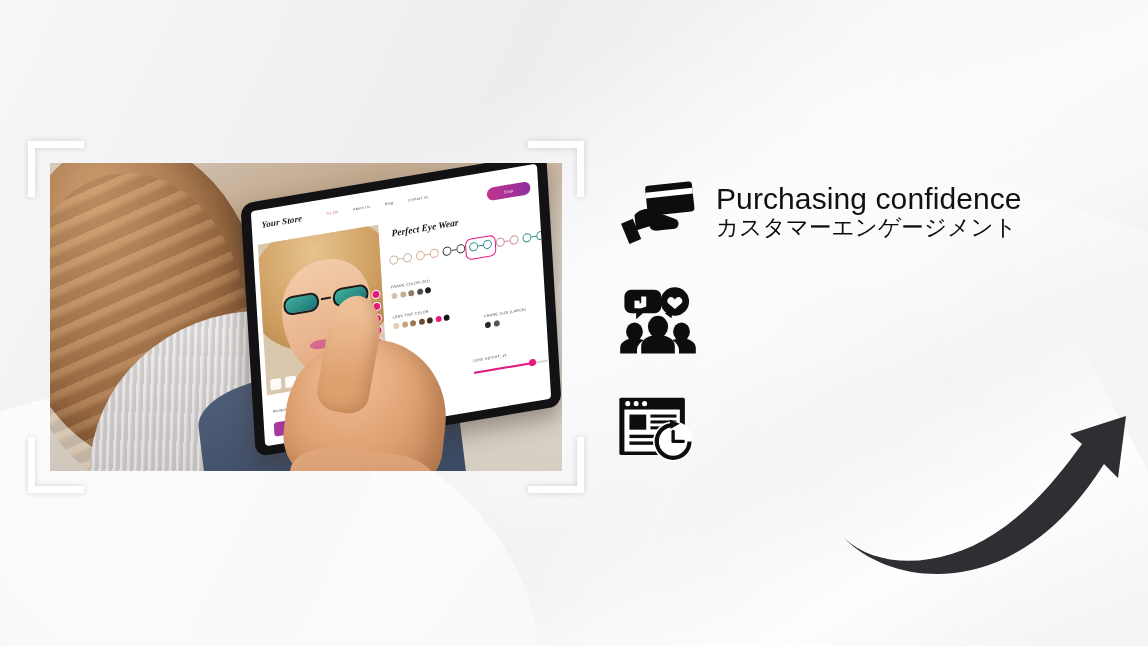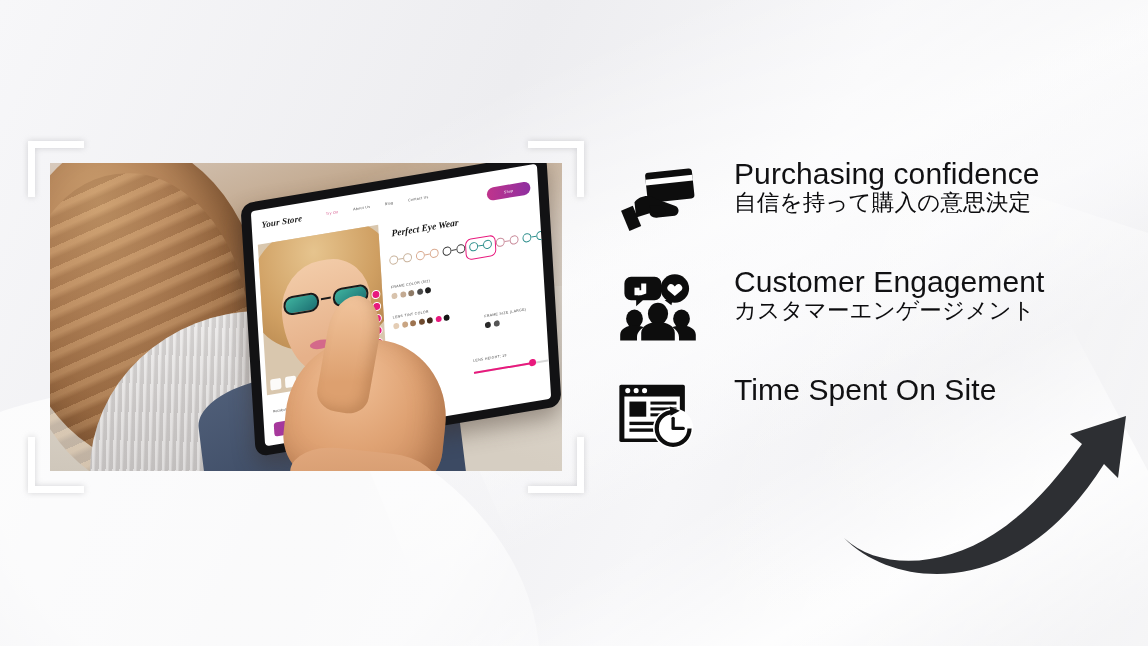--- a/index.html
+++ b/index.html
@@ -355,22 +355,22 @@
 
   
   #benefits {
     position: absolute;
     left: 612px; top: 158px;
     width: 512px;
   }
   .benefit {
     position: relative;
     display: flex;
-    align-items: flex-start;
-    gap: 30px;
+    align-items: center;
+    gap: 12px;
     height: 108px;
   }
   .benefit-icon {
     flex: none;
     width: 92px; height: 82px;
     display: flex; align-items: center; justify-content: center;
     color: #0d0d0d;
   }
   .benefit-text { flex: 1 1 auto; }
   .benefit-en {
@@ -572,44 +572,40 @@
           <rect x="36" y="6" width="56" height="36" rx="4" transform="rotate(-6 64 24)"></rect>
           <rect x="36" y="14" width="56" height="7" fill="#ffffff" transform="rotate(-6 64 24)"></rect>
           <path d="M6 54 L20 48 L30 72 L16 78 Z"></path>
           <path d="M22 44 C28 36 40 34 48 40 L70 48 C76 50 76 58 70 60
                    L50 62 C44 63 40 60 40 57 L24 62 Z"></path>
           <path d="M40 48 C46 46 54 48 58 52 C61 55 58 59 54 58 L42 55 Z"></path>
         </svg>
       </div>
       <div class="benefit-text">
         <div class="benefit-en">Purchasing confidence</div>
-        <div class="benefit-ja">自信を持って購入の意思決定</div>
+        <div class="benefit-ja">カスタマーエンゲージメント</div>
       </div>
     </div>
 
     <div class="benefit">
       <div class="benefit-icon">
         <svg viewBox="0 0 100 80" width="84" height="68" fill="currentColor" aria-hidden="true">
           <path d="M18 4 h28 a8 8 0 0 1 8 8 v12 a8 8 0 0 1 -8 8 h-14 l-8 7 v-7 h-6 a8 8 0 0 1 -8 -8 v-12 a8 8 0 0 1 8 -8 z"></path>
           <path d="M30 12 v8 h-4 v6 h4 l6 -2 v-12 z" fill="#ffffff"></path>
           <rect x="22" y="17" width="6" height="9" fill="#ffffff"></rect>
           <circle cx="70" cy="18" r="17"></circle>
           <path d="M58 32 l10 -4 l-2 10 z"></path>
           <path d="M70 27 l-8 -7 a4.5 4.5 0 0 1 6 -6.5 l2 2 l2 -2 a4.5 4.5 0 0 1 6 6.5 z" fill="#ffffff"></path>
           <ellipse cx="50" cy="48" rx="12" ry="13"></ellipse>
           <path d="M30 80 v-9 c0 -8 9 -13 20 -13 s20 5 20 13 v9 z"></path>
           <ellipse cx="22" cy="54" rx="10" ry="11"></ellipse>
           <path d="M5 80 v-7 c0 -7 8 -11 17 -11 c4 0 8 1 11 2 c-5 3 -8 7 -8 12 v4 z"></path>
           <ellipse cx="78" cy="54" rx="10" ry="11"></ellipse>
           <path d="M95 80 v-7 c0 -7 -8 -11 -17 -11 c-4 0 -8 1 -11 2 c5 3 8 7 8 12 v4 z"></path>
         </svg>
-      </div>
-      <div class="benefit-text">
-        <div class="benefit-en">Customer Engagement</div>
-        <div class="benefit-ja">カスタマーエンゲージメント</div>
       </div>
     </div>
 
     <div class="benefit">
       <div class="benefit-icon">
         <svg viewBox="0 0 100 80" width="84" height="68" fill="currentColor" aria-hidden="true">
           <path d="M6 4 h74 a2 2 0 0 1 2 2 v64 a2 2 0 0 1 -2 2 h-74 a2 2 0 0 1 -2 -2 v-64 a2 2 0 0 1 2 -2 z"></path>
           <rect x="10" y="18" width="66" height="50" fill="#ffffff"></rect>
           <circle cx="14" cy="11" r="3" fill="#ffffff"></circle>
           <circle cx="24" cy="11" r="3" fill="#ffffff"></circle>
@@ -621,21 +617,20 @@
           <rect x="16" y="48" width="56" height="4"></rect>
           <rect x="16" y="56" width="34" height="4"></rect>
           <circle cx="68" cy="56" r="24" fill="#ffffff"></circle>
           <path d="M68 34 a22 22 0 1 0 22 22 h-5 a17 17 0 1 1 -17 -17 z"></path>
           <path d="M64 30 l12 5 l-11 6 z"></path>
           <rect x="66" y="42" width="4" height="16" rx="2"></rect>
           <rect x="68" y="54" width="14" height="4" rx="2"></rect>
         </svg>
       </div>
       <div class="benefit-text">
-        <div class="benefit-en">Time Spent On Site</div>
       </div>
     </div>
 
   </div>
 
   <div id="growth-arrow">
     <svg viewBox="0 0 300 170" width="300" height="170" fill="currentColor" aria-hidden="true">
       <path d="M6 128
                C40 160 104 158 156 124
                C196 98 222 64 244 34

